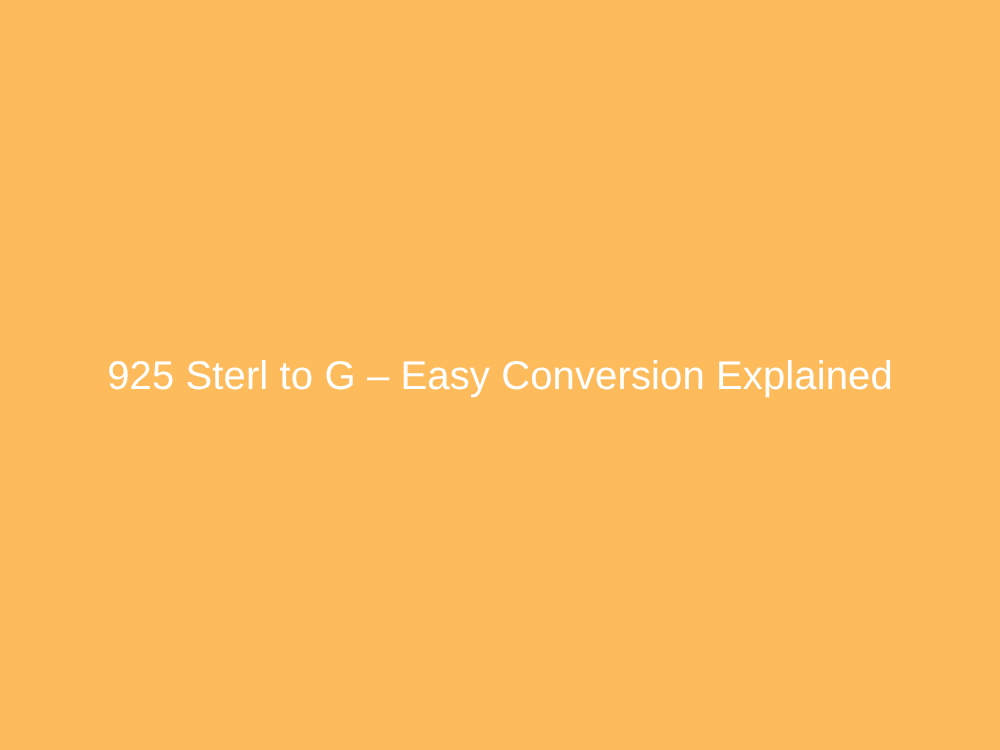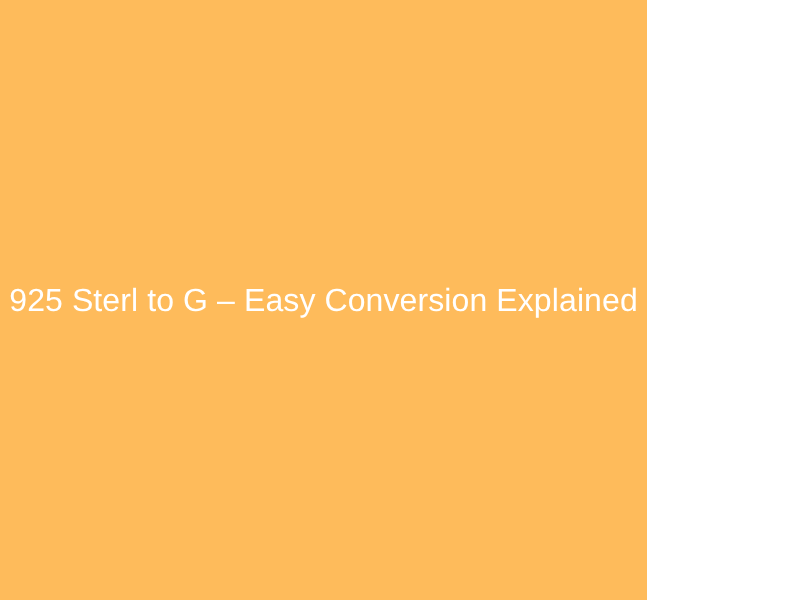--- a/index.html
+++ b/index.html
@@ -13,21 +13,21 @@
     height: 600px;
     overflow: hidden;
     font-family: "Liberation Sans", "DejaVu Sans", sans-serif;
     background: #ffffff;
   }
 
   
   .placeholder-banner {
     position: relative;
     box-sizing: border-box;
-    width: 647px;
+    width: 800px;
     height: 600px;
     background-color: #febb5b;
     display: flex;
     align-items: center;
     justify-content: center;
     padding: 0 40px;
   }
 
   .banner-title {
     margin: 0;

